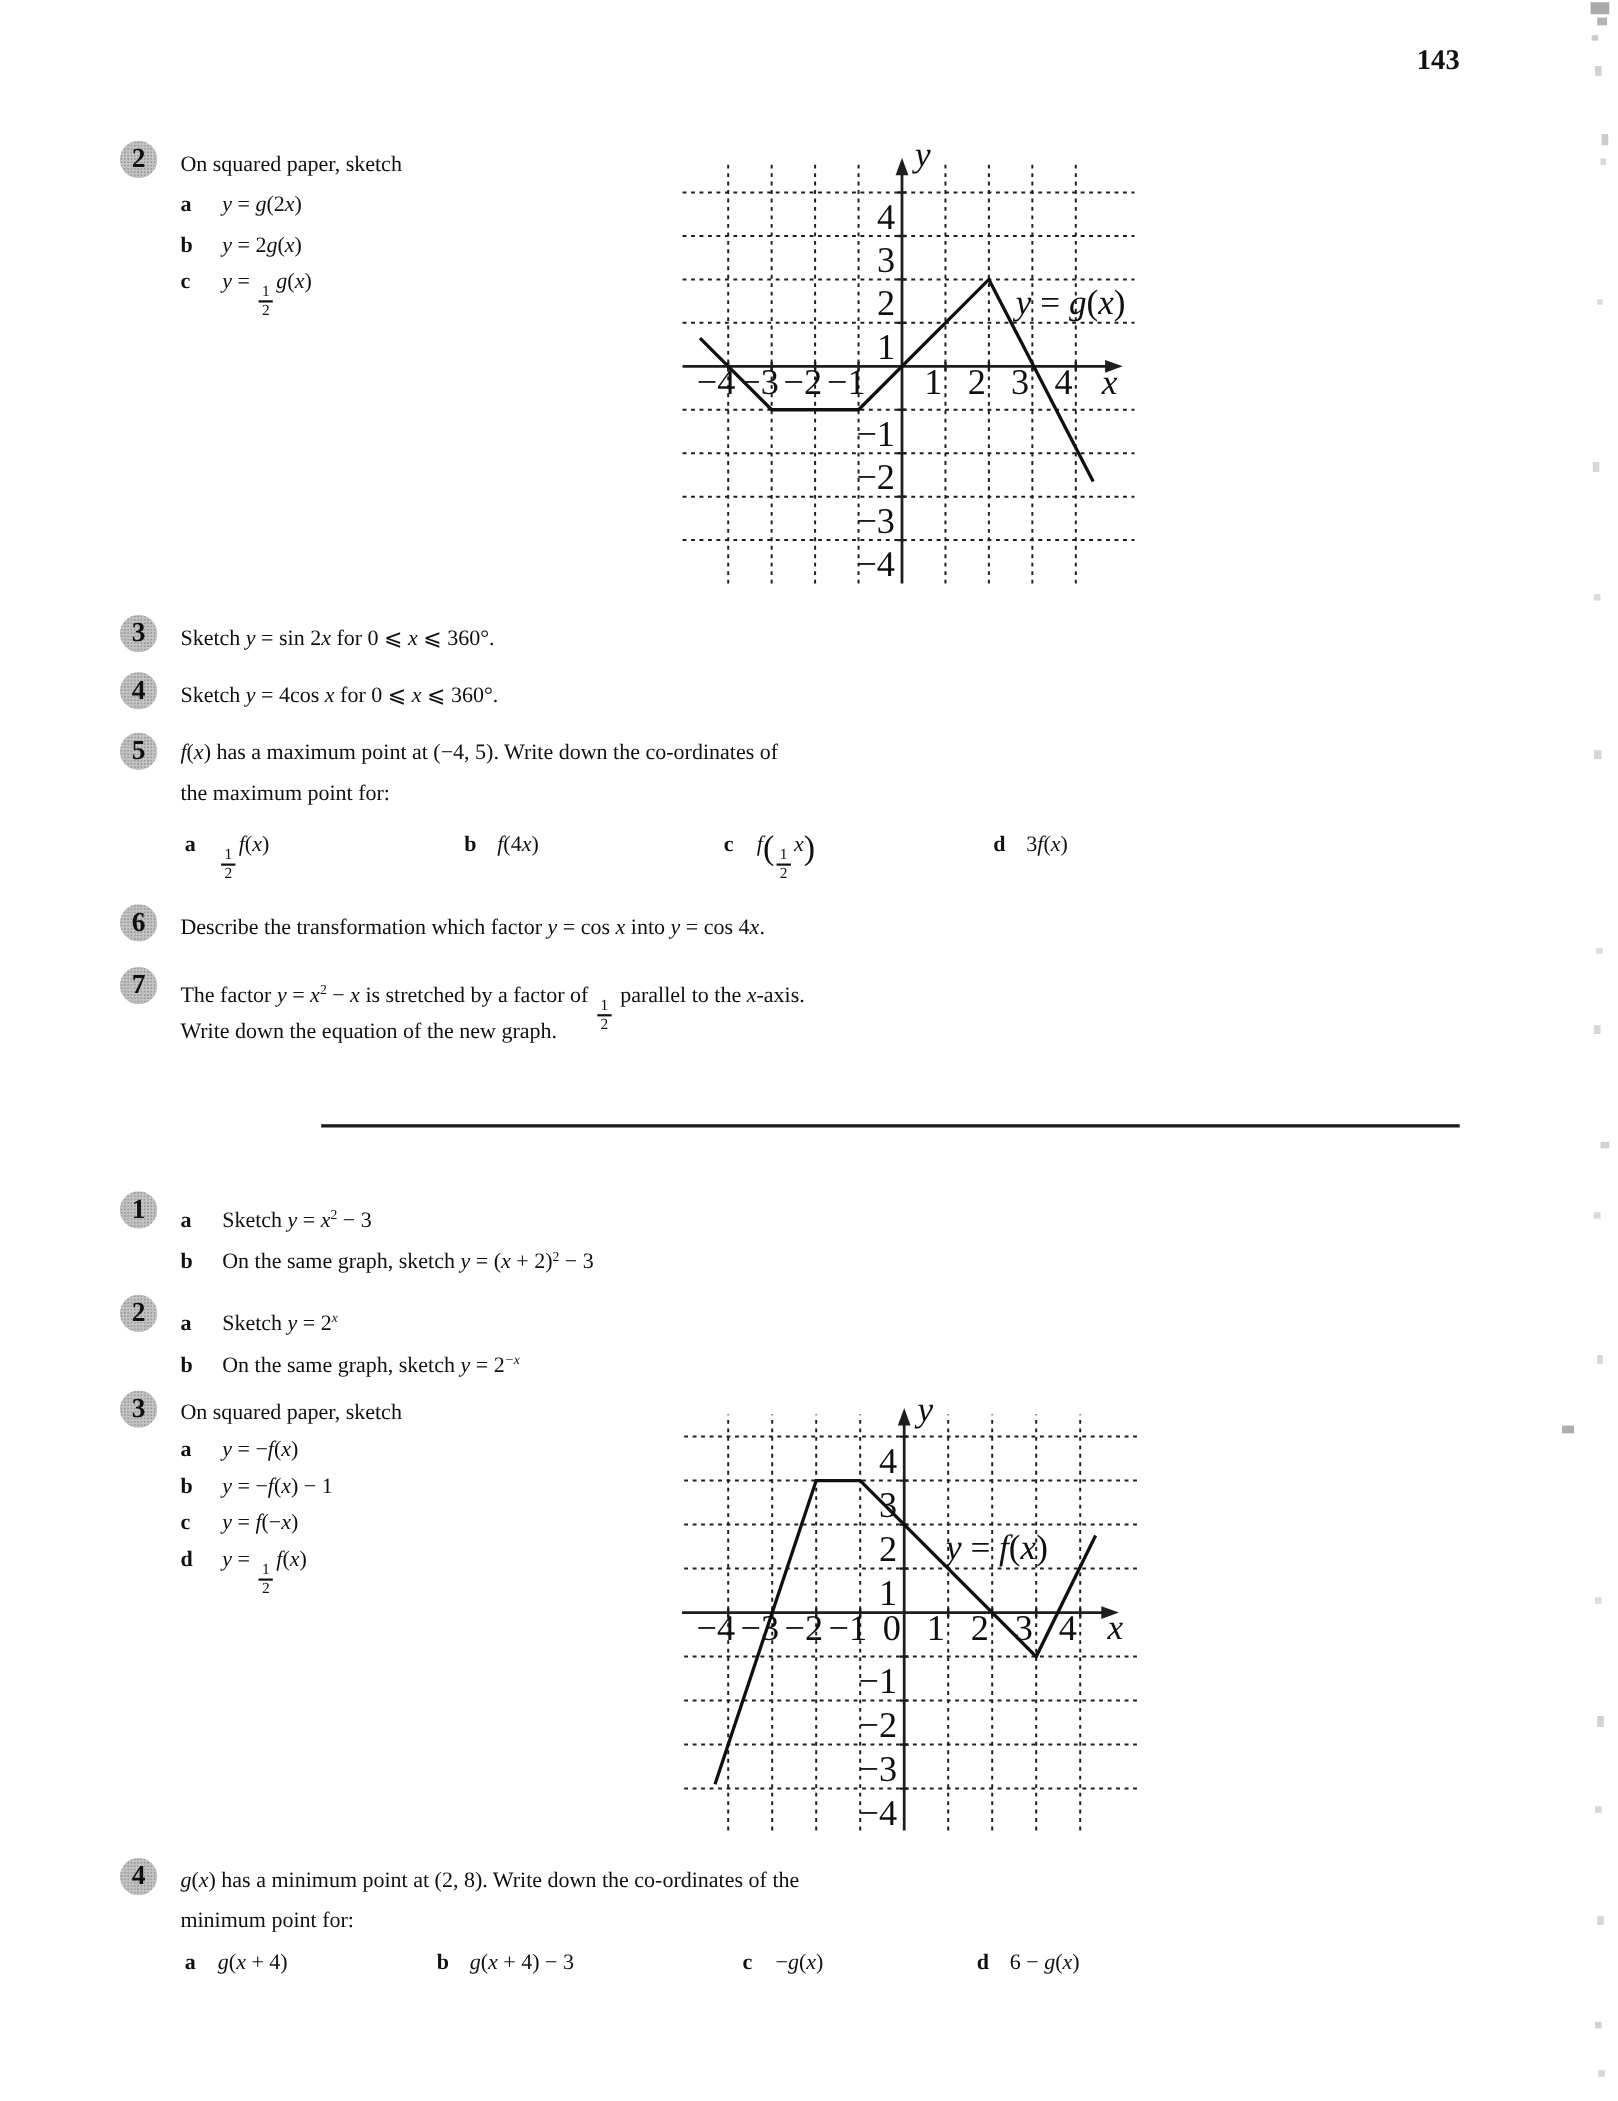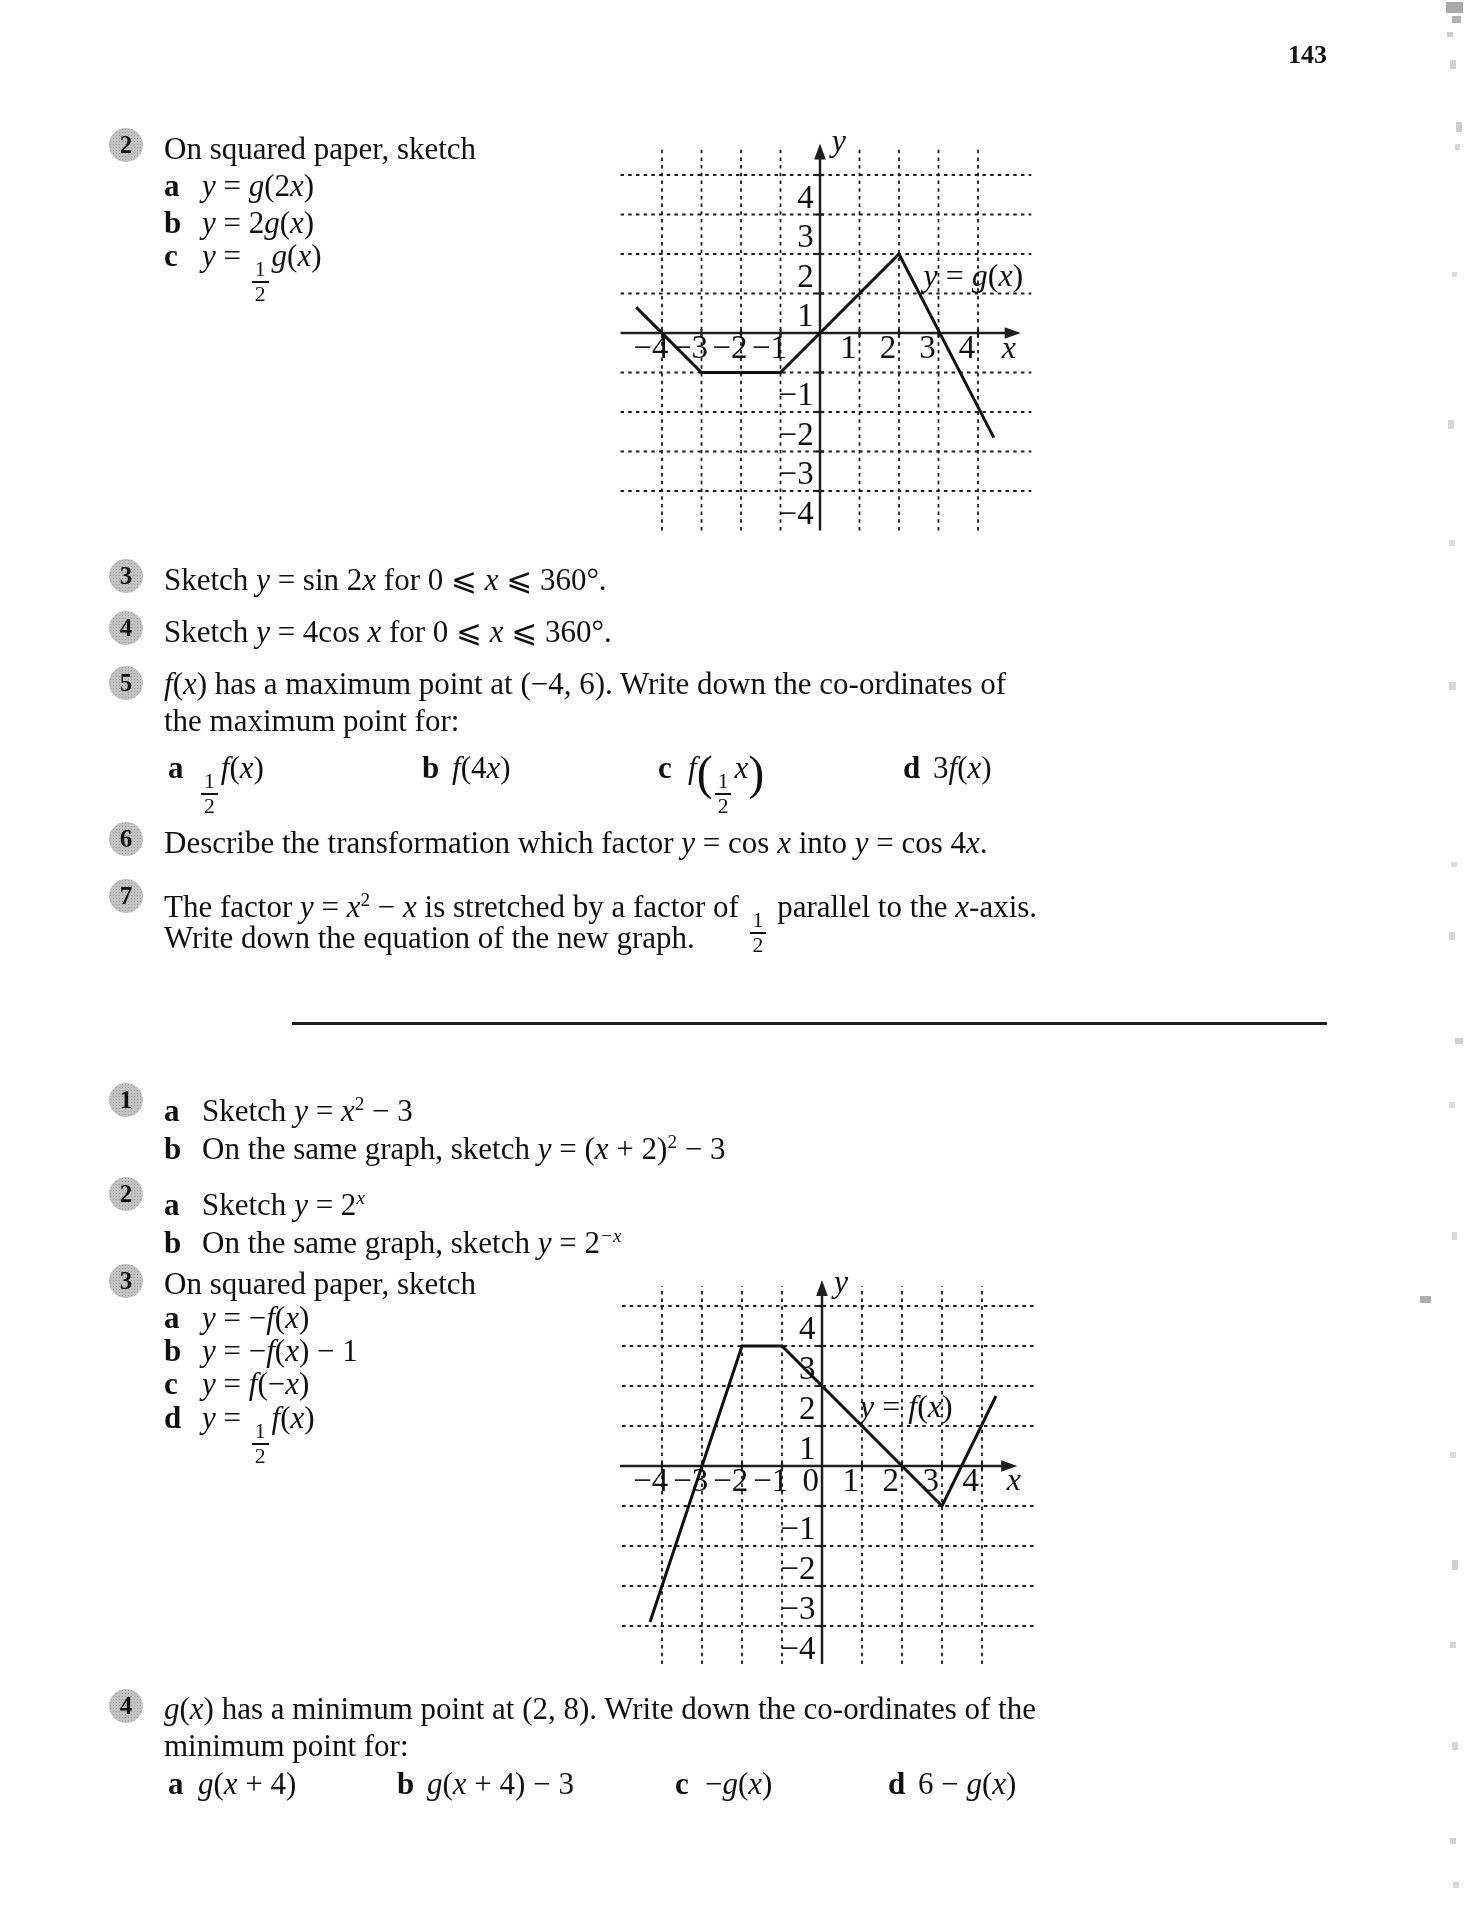--- a/index.html
+++ b/index.html
@@ -1,18 +1,18 @@
 <!DOCTYPE html>
 <html><head>
 <meta charset="utf-8">
 <style>
   html,body{margin:0;padding:0;background:#d8d8d8}
   .page{position:relative;width:1471px;height:1910px;margin:0 auto;background:#ffffff;
         font-family:"Liberation Serif","DejaVu Serif",serif;color:#101010;overflow:hidden}
-  .line{position:absolute;font-size:31px;line-height:32px;white-space:nowrap}
+  .line{position:absolute;font-size:20px;line-height:32px;white-space:nowrap}
   .pageno{position:absolute;font-size:26px;font-weight:700}
   .qnum{position:absolute;width:34px;height:34px;border-radius:50%;
         background-color:#c3c3c3;
         background-image:radial-gradient(#9a9a9a 0.9px, rgba(0,0,0,0) 1px);
         background-size:3px 3px;
         display:flex;align-items:center;justify-content:center;
         font-weight:700;font-size:25px;color:#101010}
   .lbl{display:inline-block;width:38px;font-weight:700;font-style:normal}
   .lbl.narrow{width:30px}
   .mt{font-style:normal}
@@ -116,21 +116,21 @@
     <div class="line" style="left:164px;top:564px"><span class="mt">Sketch </span><span class="mv">y</span><span class="mt"> = sin 2</span><span class="mv">x</span><span class="mt"> for 0 ⩽ </span><span class="mv">x</span><span class="mt"> ⩽ 360°.</span></div>
   </div>
 
   <div>
     <div class="qnum" style="left:109px;top:611px">4</div>
     <div class="line" style="left:164px;top:616px"><span class="mt">Sketch </span><span class="mv">y</span><span class="mt"> = 4cos </span><span class="mv">x</span><span class="mt"> for 0 ⩽ </span><span class="mv">x</span><span class="mt"> ⩽ 360°.</span></div>
   </div>
 
   <div>
     <div class="qnum" style="left:109px;top:666px">5</div>
-    <div class="line" style="left:164px;top:668px"><span class="mv">f</span><span class="mt">(</span><span class="mv">x</span><span class="mt">) has a maximum point at (−4, 6). Write down the co-ordinates of</span></div>
+    <div class="line" style="left:164px;top:668px"><span class="mv">f</span><span class="mt">(</span><span class="mv">x</span><span class="mt">) has a maximum point at (−4, 5). Write down the co-ordinates of</span></div>
     <div class="line" style="left:164px;top:705px">the maximum point for:</div>
     <div class="line" style="left:168px;top:752px"><span class="lbl narrow">a</span><span><span class="frac">
             <span class="fn">1</span>
             <span class="fd">2</span>
           </span><span class="mv">f</span><span class="mt">(</span><span class="mv">x</span><span class="mt">)</span></span></div>
     <div class="line" style="left:422px;top:752px"><span class="lbl narrow">b</span><span><span class="mv">f</span><span class="mt">(4</span><span class="mv">x</span><span class="mt">)</span></span></div>
     <div class="line" style="left:658px;top:752px"><span class="lbl narrow">c</span><span><span class="mv">f</span><span class="bp">(</span><span class="frac">
             <span class="fn">1</span>
             <span class="fd">2</span>
           </span><span class="mv">x</span><span class="bp">)</span></span></div>

